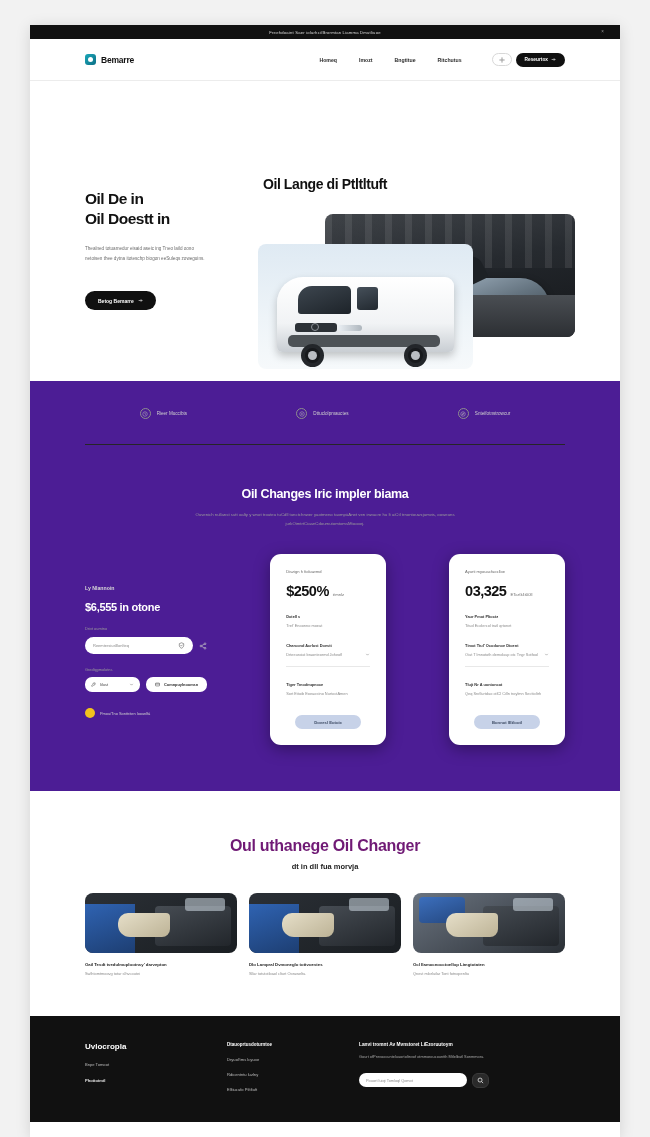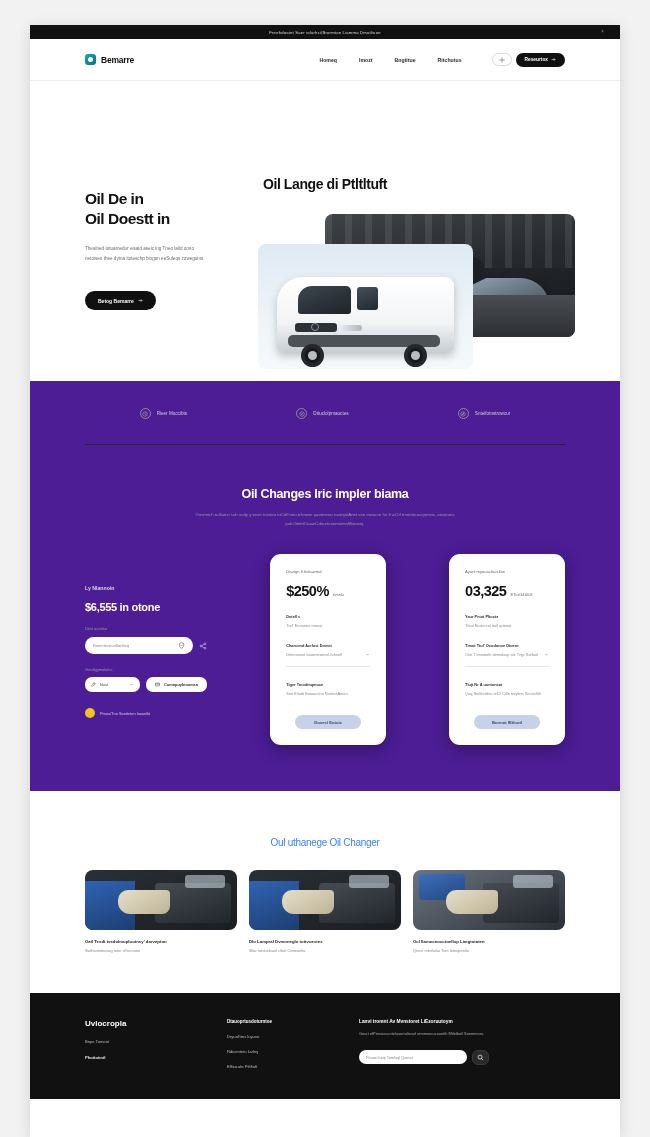--- a/index.html
+++ b/index.html
@@ -268,21 +268,21 @@
   .crow.divider { border-bottom: 1px solid #e8e8e8; padding-bottom: 9px; }
   .card-btn {
     display: block; margin: 19px auto 0; width: 66px; height: 14px;
     border-radius: 7px; border: none; cursor: pointer;
     font-size: 4.2px; font-weight: 700; color: #3c4a63;
     filter: blur(0.4px);
   }
 
   
   .svc { background: #fff; padding: 46px 55px 40px; text-align: center; }
-  .svc-title { font-size: 10px; font-weight: 400; color: #3b82f6; letter-spacing: -0.3px; }
+  .svc-title { font-size: 16px; font-weight: 700; color: #701a75; letter-spacing: -0.3px; }
   .svc-sub { margin-top: 7px; font-size: 7.5px; font-weight: 700; color: #222; filter: blur(0.45px); }
   .svc-grid { display: flex; gap: 12px; margin-top: 22px; text-align: left; }
   .svc-item { flex: 1; }
   .svc-photo {
     height: 60px; border-radius: 8px; overflow: hidden; position: relative;
     background: linear-gradient(150deg,#2b3036 0%,#1a1e22 100%);
   }
   .svc-photo .p-blue {
     position: absolute; left: 0; top: 18%; width: 33%; height: 82%;
     background: linear-gradient(160deg,#2f63b2,#1d3e72);
@@ -547,20 +547,21 @@
           <div class="crow-value">Qeq   Snrllurtduo otlCl Cilln troylmn Secttoltrh</div>
         </div>
         <button class="card-btn" style="background:#c7d2e8">Bonnot  lEtlootl</button>
       </div>
 
     </div>
   </div>
 
   <div class="svc">
     <div class="svc-title">Oul uthanege Oil Changer</div>
+    <div class="svc-sub">dt in dll fua morvja</div>
     <div class="svc-grid">
 
       <div class="svc-item i1">
         <div class="svc-photo">
           <div class="p-blue"></div>
             <div class="p-eng"></div>
             <div class="p-hand"></div>
             <div class="p-light"></div>
         </div>
         <div class="svc-cap">Oail Tesdt tvedulmuplootnsy' darvepton</div>

